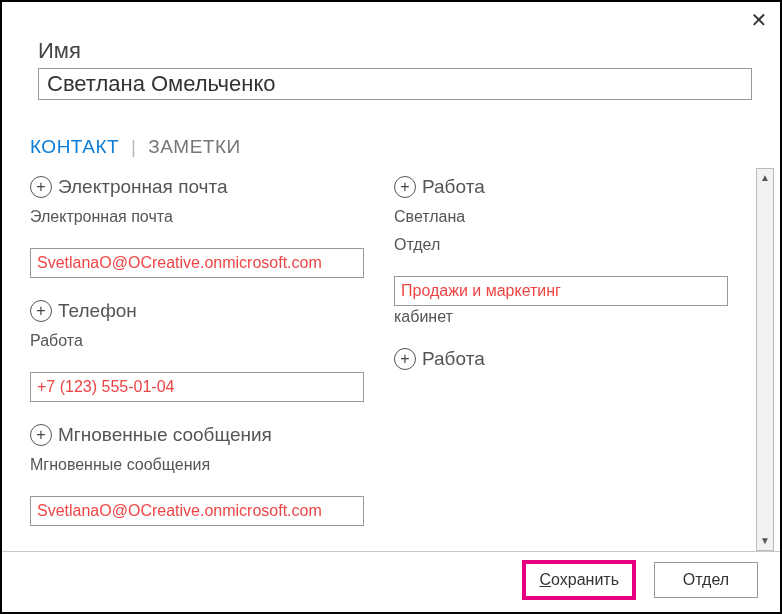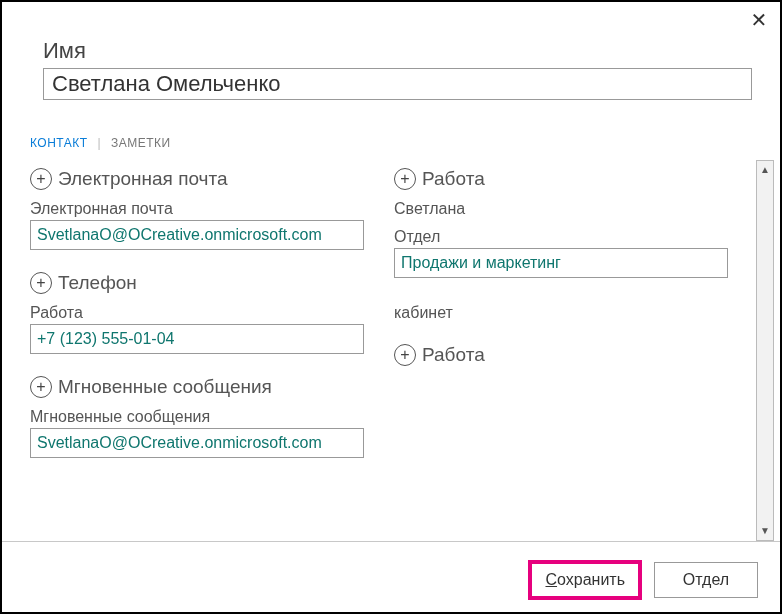--- a/index.html
+++ b/index.html
@@ -11,27 +11,27 @@
     border: 2px solid #000;
     position: relative;
     overflow: hidden;
   }
   .window { padding: 0; height: 100%; display: flex; flex-direction: column; }
   .close-row { text-align: right; padding: 6px 10px 0 0; }
   .close-x {
     font-size: 20px; font-weight: normal; color: #333;
     cursor: pointer; display: inline-block; width: 22px; text-align: center;
   }
-  .header { padding: 6px 28px 18px 41px; }
+  .header { padding: 6px 28px 18px 12px; margin-left: 24px; }
   .h-label { font-size: 22px; color: #444; margin-bottom: 4px; }
   .name-input {
     width: 100%; font-size: 22px; padding: 4px 8px;
     border: 1px solid #999; color: #333; height: 32px;
   }
-  .tabs { padding: 18px 28px 10px 28px; font-size: 12px; letter-spacing: 0.5px; }
+  .tabs { padding: 18px 28px 10px 28px; font-size: 19px; letter-spacing: 0.5px; }
   .tab { display: inline-block; margin-right: 4px; cursor: pointer; }
   .tab.active { color: #0a7dd8; font-weight: 400; }
   .tab.inactive { color: #777; }
   .tab-sep { color: #bbb; margin: 0 6px 0 2px; }
   .content-wrap { position: relative; flex: 1 1 auto; padding: 0 22px 0 28px; overflow: hidden; }
   .scrollbar {
     position: absolute; right: 6px; top: 0; bottom: 0; width: 18px;
     border: 1px solid #bbb; background: #f2f2f2;
     display: flex; flex-direction: column; justify-content: space-between; align-items: center;
   }
@@ -42,26 +42,26 @@
   .plus-icon {
     width: 22px; height: 22px; border: 1.5px solid #555; border-radius: 50%;
     display: inline-flex; align-items: center; justify-content: center;
     font-size: 16px; line-height: 1; color: #444; cursor: pointer;
     flex-shrink: 0;
   }
   .section-title { font-size: 19px; color: #555; }
   .field-label { font-size: 16px; color: #555; margin-top: 10px; margin-bottom: 2px; }
   .field-input {
     width: 100%; font-size: 16px; padding: 4px 6px; height: 30px;
-    border: 1px solid #999; color: #0f766e;
+    border: 1px solid #999; color: #ef4444; margin-top: 20px;
   }
   .footer {
     border-top: 1px solid #c8c8c8;
-    padding: 20px 22px 14px 0;
-    display: flex; justify-content: flex-end; gap: 14px;
+    padding: 10px 22px 14px 0;
+    display: flex; justify-content: flex-end; gap: 20px;
   }
   .btn {
     min-width: 104px; height: 36px; font-size: 16px;
     background: #fff; border: 1px solid #999; cursor: pointer;
     display: inline-flex; align-items: center; justify-content: center;
     padding: 0 14px; color: #333;
   }
   .btn .ul { text-decoration: underline; }
   .btn.highlight { outline: 4px solid #e6007e; outline-offset: -2px; }
 </style>
@@ -115,21 +115,21 @@
 
         <div class="section-head">
           <span class="plus-icon">+</span>
           <span class="section-title">Работа</span>
         </div>
         <div class="field-label">Светлана</div>
 
         <div class="field-label" style="">Отдел</div>
         <input class="field-input" type="text" value="Продажи и маркетинг" style="">
 
-        <div class="field-label" style="margin-top:26px">кабинет</div>
+        <div class="field-label" style="margin-top:2px">кабинет</div>
 
         <div class="section-head" style="margin-top:22px">
           <span class="plus-icon">+</span>
           <span class="section-title">Работа</span>
         </div>
       </div>
     </div>
 
     <div class="scrollbar">
       <div class="sb-btn">▲</div>

